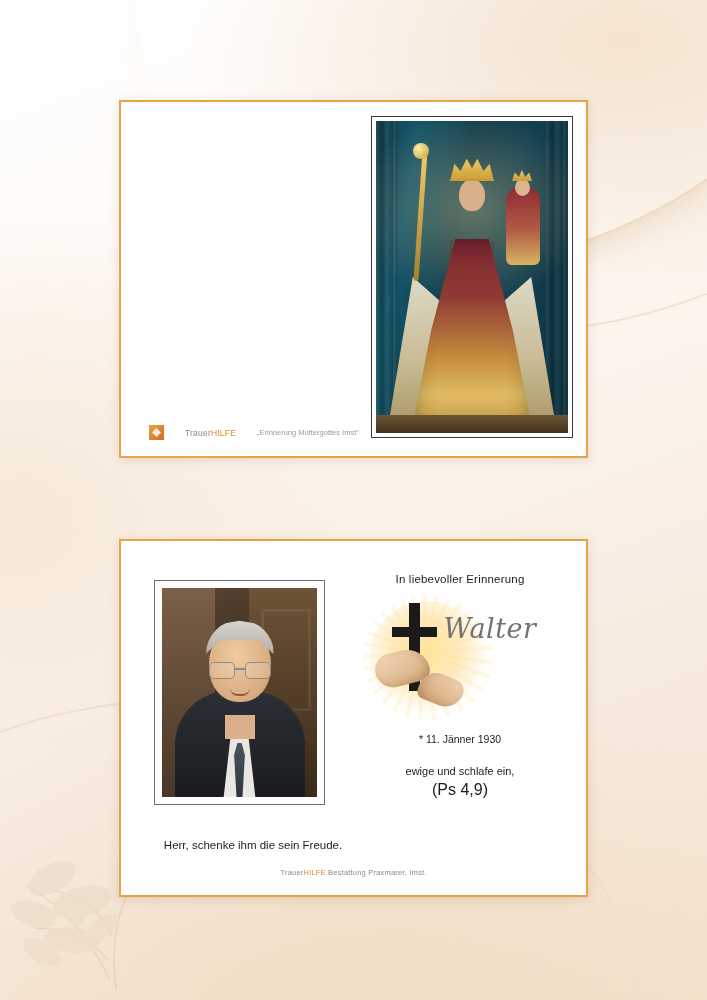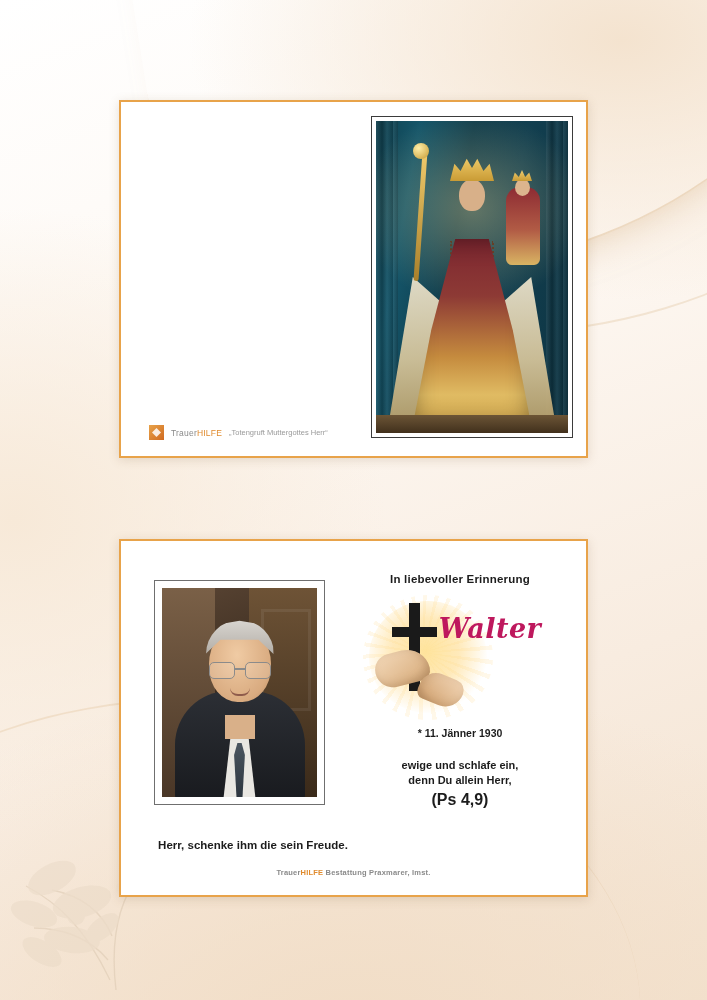--- a/index.html
+++ b/index.html
@@ -75,21 +75,20 @@
     left: 119px;
     top: 100px;
     width: 469px;
     height: 358px;
   }
   .card-bottom {
     left: 119px;
     top: 539px;
     width: 469px;
     height: 358px;
-    font-weight: bold;
   }
 
   
   .devotional {
     position: absolute;
     left: 251px;
     top: 15px;
     width: 200px;
     height: 320px;
     border: 4px solid #ffffff;
@@ -226,21 +225,21 @@
     position: absolute;
     left: 0; right: 0; bottom: 0;
     height: 18px;
     background: linear-gradient(180deg, #6c5536 0%, #41301c 100%);
   }
 
   .brand-row {
     position: absolute;
     display: flex;
     align-items: center;
-    gap: 7px;
+    gap: 21px;
   }
   .brand-row.top {
     left: 28px;
     bottom: 16px;
   }
   .brand-logo {
     width: 15px;
     height: 15px;
     background: linear-gradient(135deg, #e8a34a 0%, #d06a20 100%);
     position: relative;
@@ -489,27 +488,27 @@
   .name {
     position: absolute;
     right: 2px;
     top: 22px;
     width: 150px;
     text-align: center;
     font-family: "DejaVu Serif", serif;
     font-style: italic;
     font-size: 27px;
     line-height: 1.32;
-    color: #be185d;
+    color: #737373;
     letter-spacing: .5px;
   }
   .dates {
     font-size: 10.5px;
     line-height: 1.5;
-    margin-top: 2px;
+    margin-top: 8px;
   }
   .verse {
     font-size: 11px;
     line-height: 1.42;
     margin-top: 16px;
   }
   .verse .ref { font-size: 16px; }
   .closing {
     position: absolute;
     left: 18px;
@@ -575,21 +574,21 @@
       <div class="child-crown"></div>
       <div class="head"></div>
       <div class="crown"></div>
       <div class="floor"></div>
     </div>
   </div>
 
   <div class="brand-row top">
     <span class="brand-logo"></span>
     <span class="brand-text"><span class="b1">Trauer</span><span class="b2">HILFE</span></span>
-    <span class="caption">„Totengruft Muttergottes Herr“</span>
+    <span class="caption">„Erinnerung Muttergottes Imst“</span>
   </div>
 </div>
 
 <div class="card card-bottom">
 
   <div class="portrait-frame">
     <div class="portrait">
       <div class="p-wallL"></div>
       <div class="p-door"></div>
       <div class="p-body"></div>
@@ -618,21 +617,20 @@
         <div>Walter</div>
       </div>
     </div>
 
     <div class="dates">
       <div>* 11. Jänner 1930</div>
     </div>
 
     <div class="verse">
       <div>ewige und schlafe ein,</div>
-      <div>denn Du allein Herr,</div>
       <div class="ref">(Ps 4,9)</div>
     </div>
   </div>
 
   <div class="closing">Herr, schenke ihm die sein Freude.</div>
 
   <div class="brand-row bottom">
     <span class="brand-text"><span class="b1">Trauer</span><span class="b2">HILFE</span><span class="b1"> Bestattung Praxmarer, Imst.</span></span>
   </div>
 </div>

